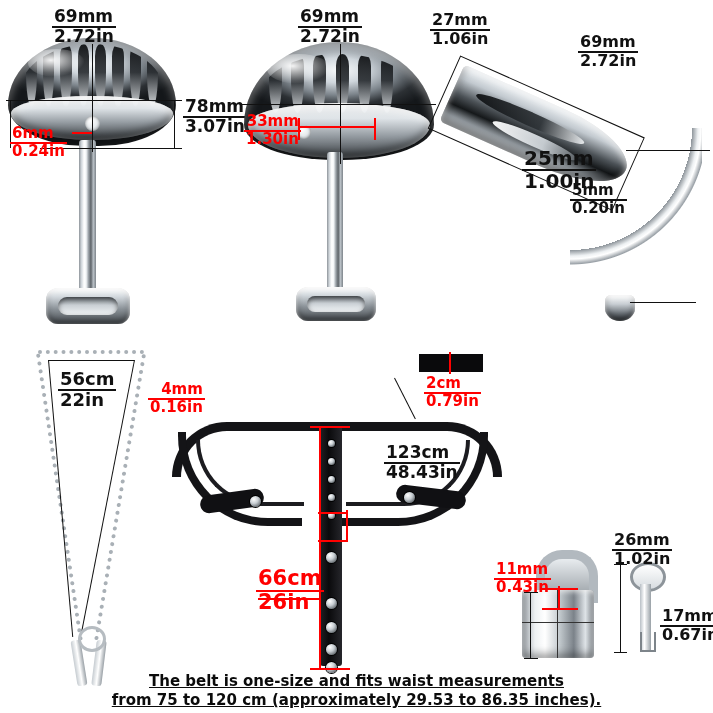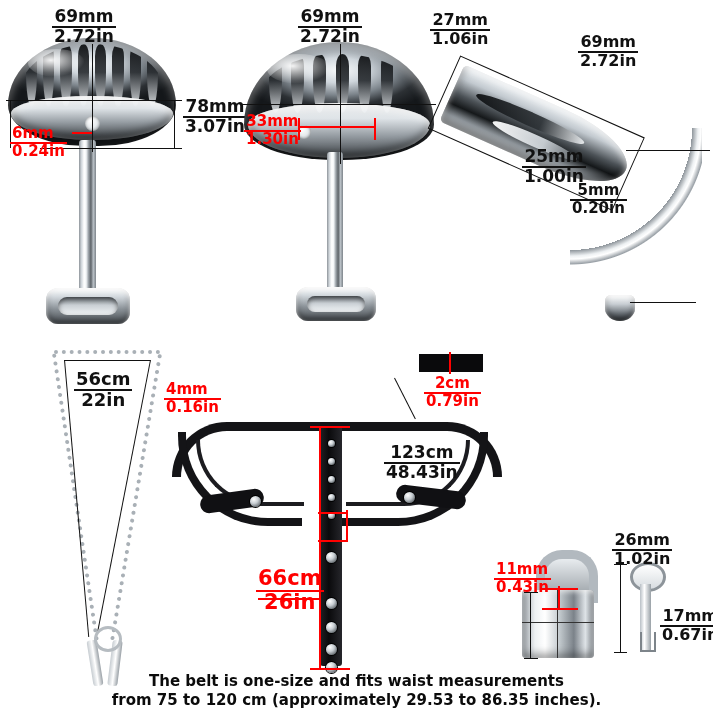--- a/index.html
+++ b/index.html
@@ -8,21 +8,21 @@
     background:#ffffff;
     font-family:"DejaVu Sans","Liberation Sans",sans-serif;
     position:relative;
     overflow:hidden;
     color:#111;
   }
   .stage{position:absolute;inset:0;}
   .abs{position:absolute;}
 
   
-  .dim{position:absolute;text-align:center;line-height:1.0;font-weight:bold;white-space:nowrap;}
+  .dim{position:absolute;line-height:1.0;font-weight:bold;white-space:nowrap;}
   .dim .v{display:block;padding:0 2px;}
   .dim .u{display:block;padding:0 2px;border-top:2px solid currentColor;margin-top:1px;}
   .dim.black{color:#111;}
   .dim.red{color:#ff0000;}
 
   
   .ln{position:absolute;background:#111;}
   .ln.red{background:#ff0000;}
   .lnv{width:1px;}
   .lnh{height:1px;}
@@ -195,21 +195,21 @@
       <div class="inner"></div>
     </div>
 
     <div class="dim black" style="left:58px;top:8px;font-size:17px;">
       <span class="v">69mm</span>
       <span class="u">2.72in</span>
     </div>
     <div class="ln lnv" style="left:100px;top:44px;height:120px;"></div>
     <div class="ln lnh" style="left:0px;top:104px;width:196px;"></div>
 
-    <div class="dim red" style="left:4px;top:114px;font-size:15px;text-align:center;">
+    <div class="dim red" style="left:4px;top:114px;font-size:15px;text-align:right;">
       <span class="v">33mm</span>
       <span class="u">1.30in</span>
     </div>
     <div class="ln lnh red" style="left:58px;top:126px;width:78px;"></div>
     <div class="ln lnv red" style="left:58px;top:118px;height:22px;"></div>
     <div class="ln lnv red" style="left:134px;top:118px;height:22px;"></div>
   </div>
 
   <div class="abs" style="left:430px;top:0;width:283px;height:345px;">
 
@@ -237,51 +237,51 @@
                 box-shadow:inset 0 2px 4px rgba(255,255,255,.8), inset 0 -3px 6px rgba(0,0,0,.5);"></div>
 
     <div class="dim black" style="left:0px;top:12px;font-size:16px;">
       <span class="v">27mm</span>
       <span class="u">1.06in</span>
     </div>
     <div class="dim black" style="left:148px;top:34px;font-size:16px;">
       <span class="v">69mm</span>
       <span class="u">2.72in</span>
     </div>
-    <div class="dim black" style="left:92px;top:148px;font-size:17px;">
+    <div class="dim black" style="left:92px;top:148px;font-size:20px;">
       <span class="v">25mm</span>
       <span class="u">1.00in</span>
     </div>
     <div class="dim black" style="left:140px;top:183px;font-size:15px;">
       <span class="v">5mm</span>
       <span class="u">0.20in</span>
     </div>
     <div class="ln lnh" style="left:196px;top:150px;width:84px;"></div>
     <div class="ln lnh" style="left:200px;top:302px;width:66px;"></div>
   </div>
 
 
-  <div class="abs" style="left:16px;top:340px;width:200px;height:360px;">
+  <div class="abs" style="left:0;top:340px;width:200px;height:360px;">
 
     <div class="abs" style="left:36px;top:14px;width:52px;height:290px;
                 border-left:4px dotted #a9b0b6;transform:rotate(-8.5deg);transform-origin:top left;"></div>
     <div class="abs" style="left:142px;top:14px;width:4px;height:290px;
                 border-left:4px dotted #a9b0b6;transform:rotate(9.5deg);transform-origin:top left;"></div>
     <div class="abs" style="left:38px;top:10px;width:106px;height:8px;border-top:4px dotted #a9b0b6;"></div>
 
     <div class="abs" style="left:44px;top:18px;width:0;height:0;border-left:1px solid #111;"></div>
     <div class="abs" style="left:48px;top:20px;width:1px;height:278px;background:#111;transform:rotate(-5deg);transform-origin:top;"></div>
     <div class="abs" style="left:134px;top:20px;width:1px;height:278px;background:#111;transform:rotate(11deg);transform-origin:top;"></div>
     <div class="ln lnh" style="left:48px;top:20px;width:86px;"></div>
 
     <div class="dim black" style="left:58px;top:30px;font-size:18px;">
       <span class="v">56cm</span>
       <span class="u">22in</span>
     </div>
-    <div class="dim red" style="left:148px;top:42px;font-size:15px;text-align:left;">
+    <div class="dim red" style="left:148px;top:42px;font-size:15px;text-align:right;">
       <span class="v">4mm</span>
       <span class="u">0.16in</span>
     </div>
 
     <div class="abs" style="left:74px;top:300px;width:10px;height:46px;
                 background:linear-gradient(90deg,#c6ccd1,#ffffff,#9aa1a7);border-radius:3px;transform:rotate(-9deg);"></div>
     <div class="abs" style="left:94px;top:300px;width:10px;height:46px;
                 background:linear-gradient(90deg,#c6ccd1,#ffffff,#9aa1a7);border-radius:3px;transform:rotate(7deg);"></div>
     <div class="abs" style="left:78px;top:286px;width:22px;height:20px;border:3px solid #b6bcc1;border-radius:50%;"></div>
   </div>
@@ -381,18 +381,18 @@
     <div class="ln lnv" style="left:160px;top:34px;height:88px;"></div>
     <div class="ln lnh" style="left:154px;top:34px;width:13px;"></div>
     <div class="ln lnh" style="left:154px;top:122px;width:13px;"></div>
 
     <div class="dim black" style="left:200px;top:78px;font-size:16px;">
       <span class="v">17mm</span>
       <span class="u">0.67in</span>
     </div>
   </div>
 
-  <div class="caption" style="left:0;right:0;top:672px;font-size:15px;">
+  <div class="caption" style="left:0;right:0;top:672px;font-size:15px;text-decoration:underline;">
     <span>The belt is one-size and fits waist measurements</span>
     <span>from 75 to 120 cm (approximately 29.53 to 86.35 inches).</span>
   </div>
 
 </div>
 
 </body></html>

